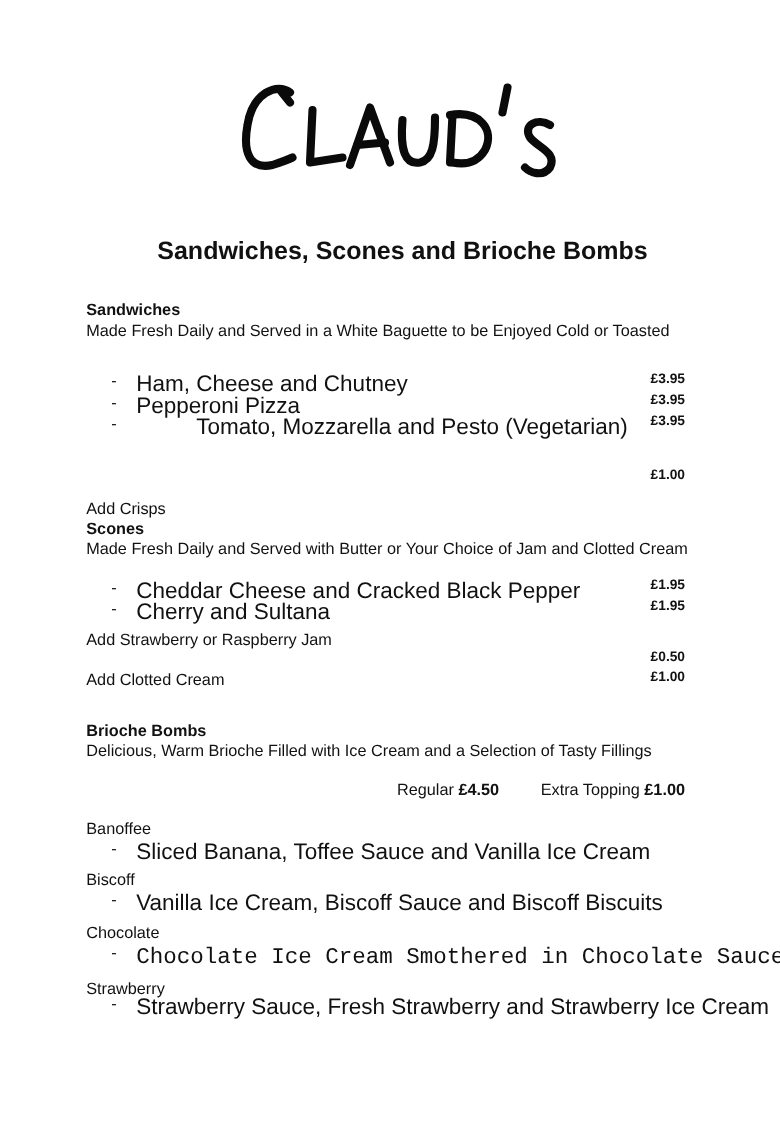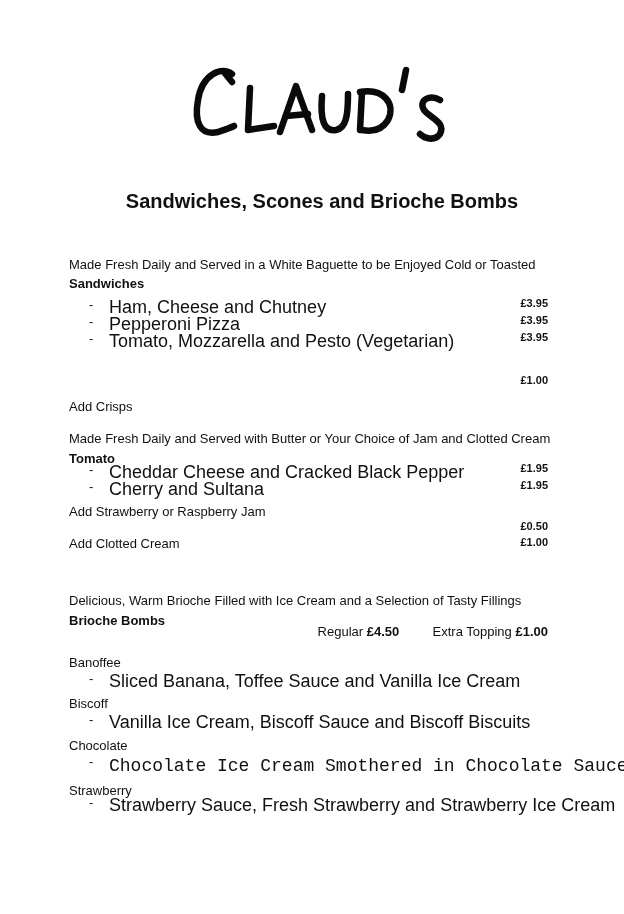--- a/index.html
+++ b/index.html
@@ -26,21 +26,21 @@
     .title {
       position: absolute;
       left: 0;
       width: 644px;
       top: 190px;
       text-align: center;
       font-size: 20px;
       font-weight: bold;
     }
     .abs { position: absolute; font-size: 13px; line-height: 16px; white-space: nowrap; }
-    .bold { font-weight: bold; margin-top: 36px; }
+    .bold { font-weight: bold; }
     .dash { position: absolute; left: 89px; font-size: 13px; }
     .item { position: absolute; left: 109px; font-size: 18px; white-space: nowrap; }
     .price { position: absolute; right: 76px; font-size: 11px; font-weight: bold; text-align: right; white-space: nowrap; }
   </style>
 </head>
 <body>
 
 <div class="logo" aria-label="CLAUD'S">
   <svg viewBox="0 0 270 90">
     <g fill="none" stroke="#0a0a0a" stroke-width="6.5" stroke-linecap="round" stroke-linejoin="round">
@@ -75,30 +75,30 @@
   <span class="item" style="top:297px;">Ham, Cheese and Chutney</span>
   <span class="price" style="top:297px;">£3.95</span>
 </div>
 <div>
   <span class="dash" style="top:314px;">-</span>
   <span class="item" style="top:314px;">Pepperoni Pizza</span>
   <span class="price" style="top:314px;">£3.95</span>
 </div>
 <div>
   <span class="dash" style="top:331px;">-</span>
-  <span class="item" style="top:331px;">Tomato, Mozzarella and Pesto (Vegetarian)</span>
+  <span class="item" style="top:331px;margin-left:48px;">Tomato, Mozzarella and Pesto (Vegetarian)</span>
   <span class="price" style="top:331px;">£3.95</span>
 </div>
 
 <div>
   <span class="abs" style="left:69px; top:374px;margin-top:25px;">Add Crisps</span>
   <span class="price" style="top:374px;">£1.00</span>
 </div>
 
-<div class="abs bold" style="left:69px; top:415px;">Tomato</div>
+<div class="abs bold" style="left:69px; top:415px;">Scones</div>
 <div class="abs" style="left:69px; top:431px;">Made Fresh Daily and Served with Butter or Your Choice of Jam and Clotted Cream</div>
 
 <div>
   <span class="dash" style="top:462px;">-</span>
   <span class="item" style="top:462px;">Cheddar Cheese and Cracked Black Pepper</span>
   <span class="price" style="top:462px;">£1.95</span>
 </div>
 <div>
   <span class="dash" style="top:479px;">-</span>
   <span class="item" style="top:479px;">Cherry and Sultana</span>

